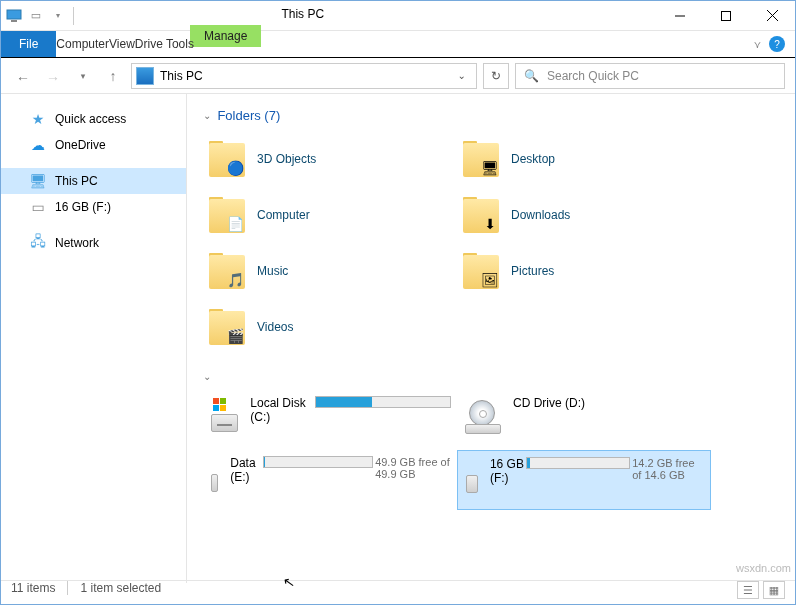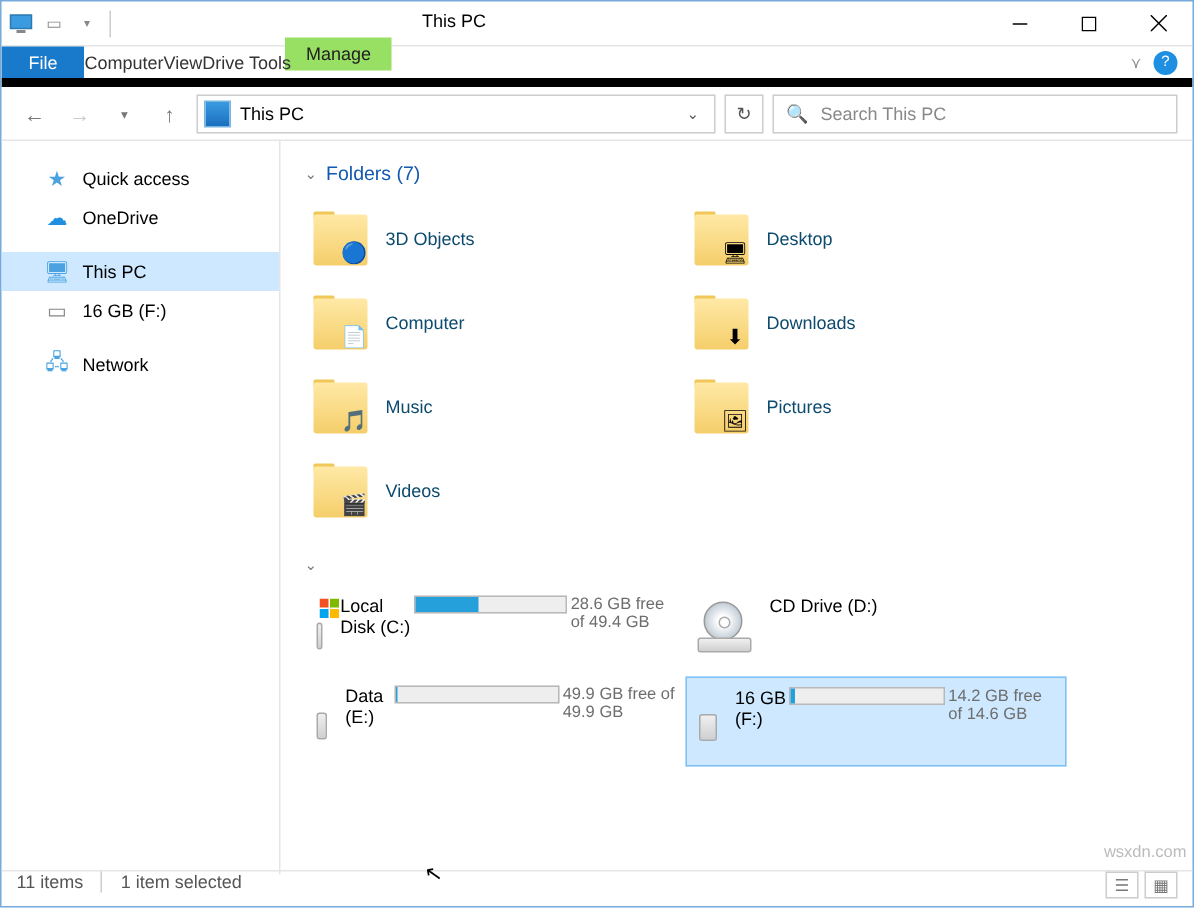--- a/index.html
+++ b/index.html
@@ -5,21 +5,21 @@
 * { box-sizing: border-box; margin: 0; padding: 0; font-family: "Segoe UI", sans-serif; }
 body { width: 796px; height: 605px; background: #fff; border: 1px solid #76a9dc; overflow: hidden; font-size: 12px; color: #000; position: relative; }
 .titlebar { height: 30px; display: flex; align-items: stretch; border-bottom: 1px solid #e5e5e5; }
 .qat { display: flex; align-items: center; padding: 0 4px; gap: 4px; }
 .qat-icon { width: 18px; height: 18px; display: flex; align-items: center; justify-content: center; font-size: 11px; }
 .qat-sep { width: 1px; height: 18px; background: #ccc; margin: 0 2px; }
 .tab-manage { background: #97e063; color: #222; padding: 2px 14px; display: flex; align-items: center; font-size: 12px; height: 22px; margin-top: 24px; }
 .title-text { padding: 6px 20px; font-size: 12px; color: #000; flex: 0 0 auto; }
 .spacer { flex: 1; }
 .winbtn { width: 46px; display: flex; align-items: center; justify-content: center; font-size: 11px; }
-.ribbon { height: 27px; display: flex; align-items: stretch; border-bottom: 6px solid #000000; }
+.ribbon { height: 27px; display: flex; align-items: stretch; border-bottom: 1px solid #000000; }
 .ribbon-file { background: #1979ca; color: #fff; padding: 0 18px; display: flex; align-items: center; font-size: 12px; }
 .ribbon-tab { padding: 0 0; display: flex; align-items: center; font-size: 12px; color: #333; }
 .ribbon-tab.tools { color: #333; }
 .ribbon-right { margin-left: auto; display: flex; align-items: center; gap: 8px; padding-right: 10px; }
 .help-icon { width: 16px; height: 16px; border-radius: 50%; background: #1e8fe1; color: #fff; font-size: 10px; display: flex; align-items: center; justify-content: center; }
 .navbar { height: 36px; display: flex; align-items: center; padding: 4px 10px; gap: 6px; border-bottom: 1px solid #e5e5e5; }
 .nav-arrow { width: 24px; height: 24px; display: flex; align-items: center; justify-content: center; color: #777; font-size: 14px; }
 .addrbar { flex: 1; height: 26px; border: 1px solid #ccc; display: flex; align-items: center; padding: 0 4px; gap: 6px; }
 .addr-icon { width: 18px; height: 18px; background: linear-gradient(#3a9be0,#1a6fc0); border: 1px solid #7ab5e0; }
 .addr-text { font-size: 12px; }
@@ -118,21 +118,21 @@
   <div class="nav-arrow" style="font-size:9px">▾</div>
   <div class="nav-arrow">↑</div>
   <div class="addrbar">
     <div class="addr-icon"></div>
     <span class="addr-text">This PC</span>
     <span class="addr-chev">⌄</span>
   </div>
   <div class="refresh">↻</div>
   <div class="searchbox">
     <span>🔍</span>
-    <span>Search This PC</span>
+    <span>Search Quick PC</span>
   </div>
 </div>
 
 <div class="body-area">
 
   <div class="sidebar">
     <div id="sidebar-list">
         <div class="tree-item">
           <span class="tree-icon" style="color:#4aa3e0">★</span>
           <span>Quick access</span>
@@ -235,21 +235,20 @@
                 <rect x="7" y="7" width="6" height="6" fill="#ffb900"></rect>
               </svg></div>
             <div class="drive-box"></div>
             <div class="drive-slot"></div>
           </div>
   <div class="drive-info">
     <span class="drive-name">Local Disk (C:)</span>
     <div class="drive-bar">
               <div class="drive-fill" style="width:42%"></div>
             </div>
-    <span class="drive-free">28.6 GB free of 49.4 GB</span>
   </div>
         </div>
         <div class="drive-item">
           <div class="drive-icon">
             <div class="disc"></div>
             <div class="drive-box" style="height:10px;bottom:2px"></div>
           </div>
   <div class="drive-info">
     <span class="drive-name">CD Drive (D:)</span>
 

